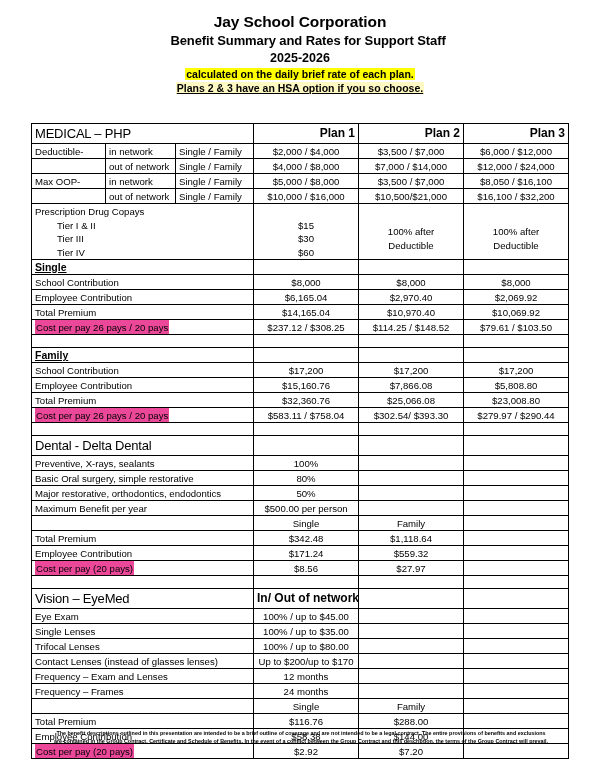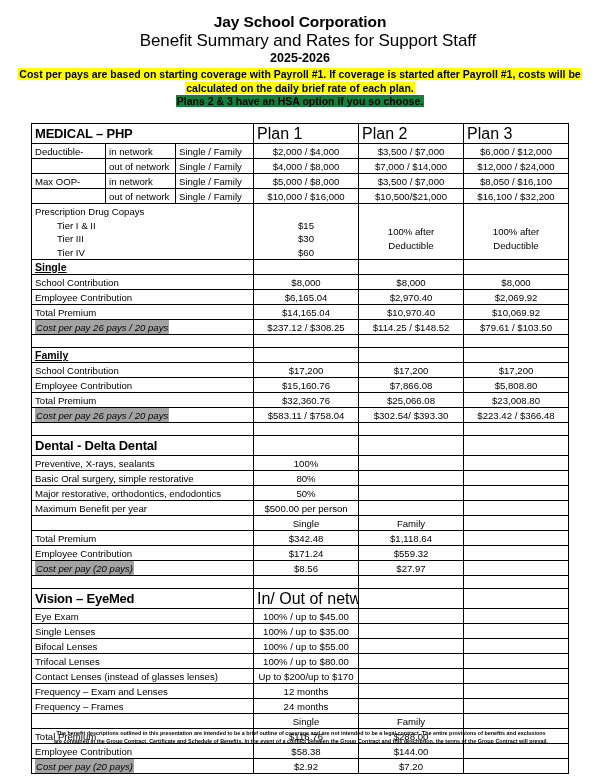--- a/index.html
+++ b/index.html
@@ -28,22 +28,22 @@
     text-align: center;
     padding-top: 12px;
   }
   .title-main {
     font-size: 15.5px;
     font-weight: bold;
     line-height: 19px;
     letter-spacing: -0.1px;
   }
   .title-sub {
-    font-size: 17px;
-    font-weight: normal;
+    font-size: 13px;
+    font-weight: bold;
     line-height: 19px;
     letter-spacing: -0.1px;
     padding-left: 16px;
   }
   .title-year {
     font-size: 12.5px;
     font-weight: bold;
     line-height: 17px;
     text-align: center;
   }
@@ -51,21 +51,22 @@
     margin-top: 1px;
     font-size: 10.5px;
     font-weight: bold;
     line-height: 13.5px;
     padding: 0 8px;
   }
   .hl-yellow {
     background: #ffff00;
   }
   .hl-cyan {
-    background: #15803d;
+    background: #fef9c3;
+    text-decoration: underline;
   }
   .note-line {
     display: block;
   }
   .note-inline {
     display: inline;
     padding: 0 1px;
   }
 
   
@@ -91,51 +92,50 @@
     white-space: nowrap;
   }
   
   col.c-a { width: 74px; }
   col.c-b { width: 70px; }
   col.c-c { width: 78px; }
   col.c-p { width: 105px; }
 
   .sect-head {
     font-size: 13px;
-    font-weight: bold;
+    font-weight: normal;
     height: 19px !important;
     line-height: 18px;
     letter-spacing: -0.2px;
   }
   .plan-head {
-    font-size: 16px;
-    font-weight: normal;
-    text-align: left;
+    font-size: 12px;
+    font-weight: bold;
+    text-align: right;
     height: 19px !important;
     line-height: 18px;
   }
   .ctr { text-align: center; }
   .b { font-weight: normal; }
   .grp {
     font-weight: bold;
     text-decoration: underline;
     font-size: 10.5px;
   }
   .blank { height: 12px !important; }
   .tall3 {
     height: 42px !important;
     vertical-align: top;
     padding-top: 1px !important;
   }
   .tall3 .ln { display: block; line-height: 13.6px; }
   .tall3 .ln.i { padding-left: 22px; }
   .mark {
-    background: #a3a3a3;
+    background: #ec4899;
     padding: 11px 1px;
-    font-style: italic;
   }
 
   
   .footer {
     position: absolute;
     left: 28px;
     top: 729px;
     width: 546px;
     font-size: 5.4px;
     font-weight: bold;
@@ -146,21 +146,20 @@
 </head>
 <body>
 
 <div class="page">
 
   <div class="header">
     <div class="title-main">Jay School Corporation</div>
     <div class="title-sub">Benefit Summary and Rates for Support Staff</div>
     <div class="title-year">2025-2026</div>
     <div class="notes">
-      <span class="note-line"><span class="hl-yellow note-inline">Cost per pays are based on starting coverage with Payroll #1.  If coverage is started after Payroll #1, costs will be</span></span>
       <span class="note-line"><span class="hl-yellow note-inline">calculated on the daily brief rate of each plan.</span></span>
       <span class="note-line"><span class="hl-cyan note-inline">Plans 2 &amp; 3 have an HSA option if you so choose.</span></span>
     </div>
   </div>
 
   <div class="tbl-wrap">
     <table class="sheet">
       <colgroup>
         <col class="c-a">
           <col class="c-b">
@@ -296,21 +295,21 @@
         <tr>
           <td colspan="3">Total Premium</td>
           <td class="ctr b">$32,360.76</td>
           <td class="ctr b">$25,066.08</td>
           <td class="ctr b">$23,008.80</td>
         </tr>
         <tr>
           <td colspan="3"><span class="mark">Cost per pay 26 pays / 20 pays</span></td>
           <td class="ctr b">$583.11 / $758.04</td>
           <td class="ctr b">$302.54/ $393.30</td>
-          <td class="ctr b">$223.42 / $366.48</td>
+          <td class="ctr b">$279.97 / $290.44</td>
         </tr>
 
         <tr>
           <td class="blank" colspan="3"></td>
           <td class="blank"></td>
           <td class="blank"></td>
           <td class="blank"></td>
         </tr>
 
         <tr>
@@ -383,26 +382,20 @@
         </tr>
         <tr>
           <td colspan="3">Eye Exam</td>
           <td class="ctr">100% / up to $45.00</td>
           <td></td>
           <td></td>
         </tr>
         <tr>
           <td colspan="3">Single Lenses</td>
           <td class="ctr">100% / up to $35.00</td>
-          <td></td>
-          <td></td>
-        </tr>
-        <tr>
-          <td colspan="3">Bifocal Lenses</td>
-          <td class="ctr">100% / up to $55.00</td>
           <td></td>
           <td></td>
         </tr>
         <tr>
           <td colspan="3">Trifocal Lenses</td>
           <td class="ctr">100% / up to $80.00</td>
           <td></td>
           <td></td>
         </tr>
         <tr>

